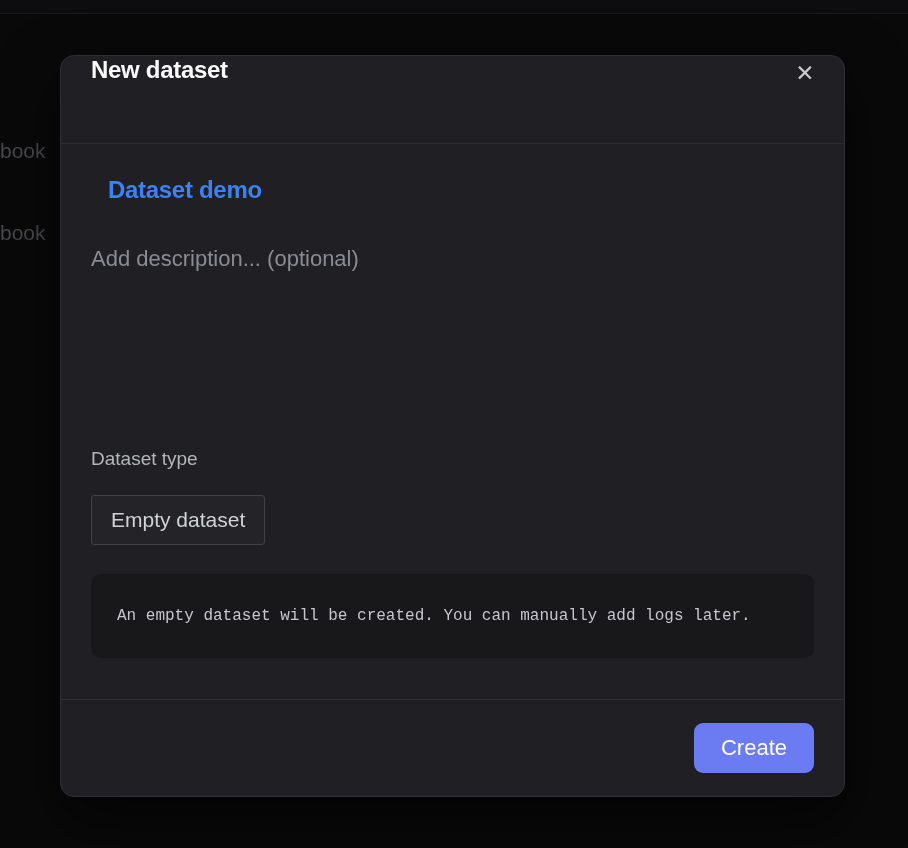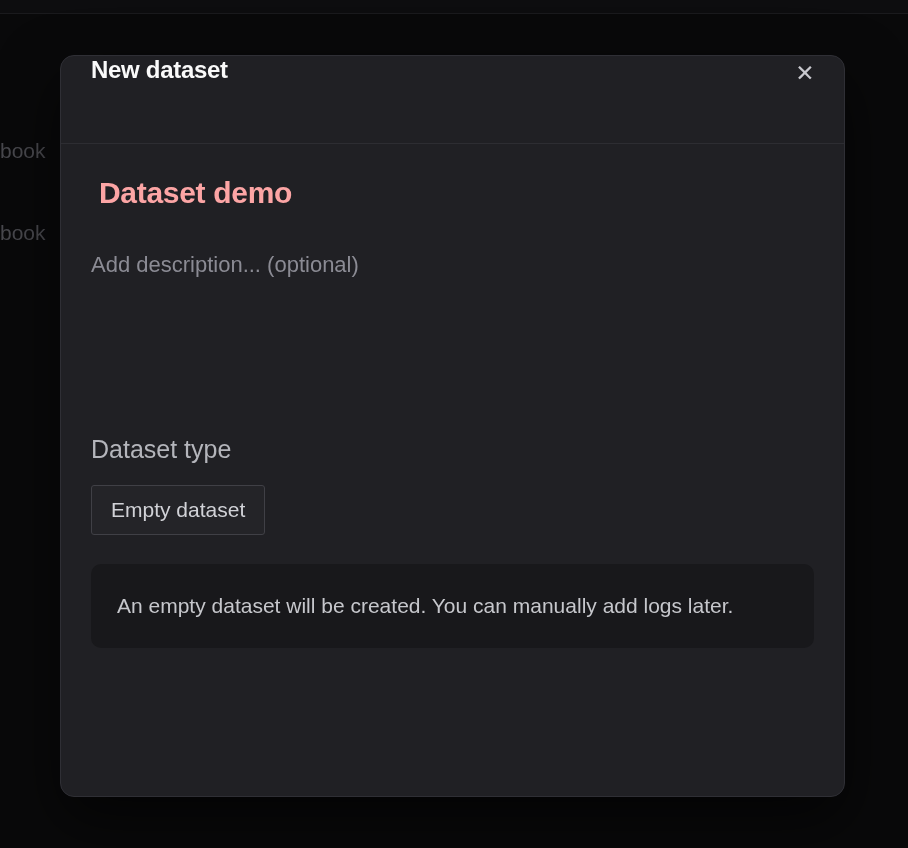--- a/index.html
+++ b/index.html
@@ -61,39 +61,39 @@
   }
   .modal-body {
     flex: 1 1 auto;
     box-sizing: border-box;
     padding: 30px 30px 0;
     overflow: hidden;
   }
   .name-input {
     display: block; width: 100%;
     background: transparent; border: none; outline: none;
-    color: #fca5a5;
-    font-size: 30px; font-weight: 600;
+    color: #3b82f6;
+    font-size: 24px; font-weight: 600;
     letter-spacing: -0.3px;
-    padding: 0; margin: 2px 8px 0;
+    padding: 0; margin: 2px 17px 0;
     font-family: inherit;
   }
   .desc-input {
     display: block; width: 100%;
     background: transparent; border: none; outline: none; resize: none;
     color: #e4e4e7;
     font-size: 22px;
     padding: 0; margin-top: 42px;
     height: 148px;
     font-family: inherit;
   }
   .desc-input::placeholder { color: #8b8b94; opacity: 1; }
   .type-label {
-    margin-top: 36px;
-    font-size: 25px; line-height: 26px;
+    margin-top: 52px;
+    font-size: 19px; line-height: 26px;
     font-weight: 500;
     color: #b4b5bb;
   }
   .type-chip {
     display: inline-flex; align-items: center;
     margin-top: 23px;
     height: 50px;
     box-sizing: border-box;
     padding: 0 19px;
     background: #242428;
@@ -103,23 +103,24 @@
     font-size: 21px;
     font-family: inherit;
     cursor: pointer;
   }
   .info-box {
     margin-top: 29px;
     box-sizing: border-box;
     background: var(--info-bg, #18181b);
     border-radius: 10px;
     padding: 25px 26px;
-    font-size: 21px;
+    font-size: 16px;
     line-height: 34px;
     color: #c6c7cc;
+    font-family: Liberation Mono, monospace;
   }
   .modal-footer {
     flex: 0 0 97px;
     box-sizing: border-box;
     border-top: 1px solid #2d2d32;
     display: flex; align-items: center; justify-content: flex-end;
     padding: 0 30px;
   }
   .create-btn {
     background: var(--accent, #6b7cf2);
@@ -159,15 +160,18 @@
 
       <div class="type-label">Dataset type</div>
 
       <button class="type-chip">Empty dataset</button>
 
       <div class="info-box">
         <span>An empty dataset will be created. You can manually add logs later.</span>
       </div>
     </div>
 
+    <div class="modal-footer">
+      <button class="create-btn">Create</button>
+    </div>
 
   </div>
 </div>
 
 </body></html>

